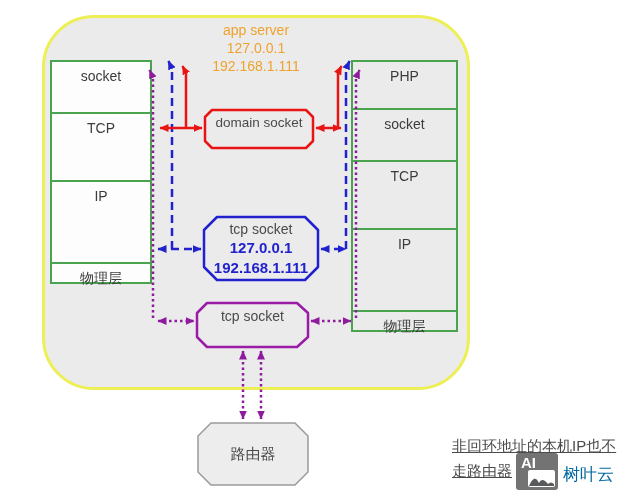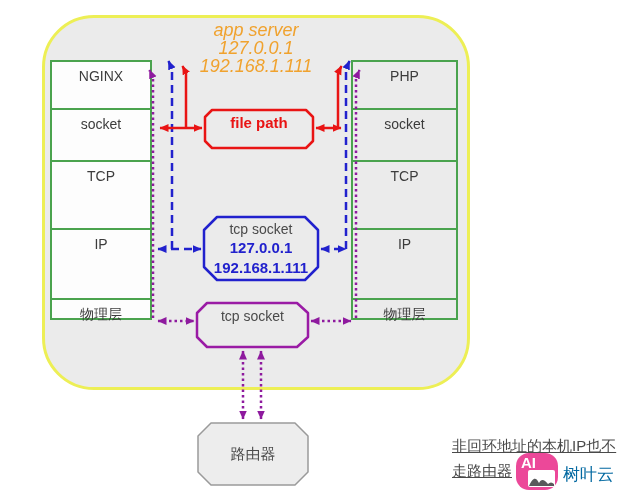--- a/index.html
+++ b/index.html
@@ -9,47 +9,47 @@
   }
   .abs{position:absolute;}
   
   .app-server{
     left:42px;top:15px;width:428px;height:375px;
     background:#ebebeb;border:3px solid #edef55;border-radius:52px;
     box-sizing:border-box;
   }
   .title{
     left:42px;top:21px;width:428px;text-align:center;
-    color:#f0a22e;font-size:18px;line-height:18px;font-style:italic;
+    color:#f0a22e;font-size:14px;line-height:18px;
   }
   
   .stack{box-sizing:border-box;border:2px solid #4aa34e;}
   .stack .row{
     box-sizing:border-box;border-bottom:2px solid #4aa34e;
     text-align:center;padding-top:6px;font-size:14px;color:#3c3c3c;
   }
   .stack .row:last-child{border-bottom:none;}
   .stack-left{left:50px;top:60px;width:102px;background:#fdfdfd;}
   .stack-right{left:351px;top:60px;width:107px;background:transparent;}
   .h-nginx{height:48px;} .h-socket{height:52px;} .h-tcp{height:68px;}
-  .h-ip{height:70px;} .h-phys{height:18px;}
+  .h-ip{height:82px;} .h-phys{height:18px;}
   
   .boxtext{text-align:center;line-height:18px;}
   .t-gray{color:#4a4a4a;font-size:13.5px;}
   .t-red{color:#e91414;font-weight:bold;font-size:15px;}
   .t-blue{color:#2121cd;font-weight:bold;font-size:15px;line-height:20px;}
   .t-purple{color:#a117ad;font-weight:bold;font-size:15px;}
   .router-text{
     left:198px;top:423px;width:110px;height:62px;display:flex;
     align-items:center;justify-content:center;font-size:15px;color:#4a4a4a;
   }
   
   .note{left:452px;top:433px;width:166px;font-size:15px;line-height:25px;color:#4a4a4a;text-decoration:underline;}
   .logo{
-    left:516px;top:453px;width:42px;height:37px;background:#ec4899;border-radius:13px;
+    left:516px;top:453px;width:42px;height:37px;background:#737373;border-radius:3px;
   }
   .logo .ai{
     position:absolute;left:5px;top:1px;color:#ffffff;font-weight:bold;
     font-size:15px;font-style:normal;
   }
   .logo .mountain{position:absolute;right:3px;bottom:3px;}
   .brand{left:563px;top:463px;font-size:17px;color:#0369a1;font-weight:500;}
   svg.overlay{position:absolute;left:0;top:0;width:618px;height:500px;pointer-events:none;}
   .ln-red{stroke:#e91414;stroke-width:2.5;fill:none;}
   .ln-blue{stroke:#2121cd;stroke-width:2.5;fill:none;stroke-dasharray:8 5;}
@@ -66,21 +66,20 @@
 
   <div class="abs app-server"></div>
 
   <div class="abs title">
     <div>app server</div>
     <div>127.0.0.1</div>
     <div>192.168.1.111</div>
   </div>
 
   <div class="abs stack stack-left">
-    <div class="row h-nginx">NGINX</div>
     <div class="row h-socket">socket</div>
     <div class="row h-tcp">TCP</div>
     <div class="row h-ip">IP</div>
     <div class="row h-phys">物理层</div>
   </div>
 
   <div class="abs stack stack-right">
     <div class="row h-nginx">PHP</div>
     <div class="row h-socket">socket</div>
     <div class="row h-tcp">TCP</div>
@@ -121,21 +120,21 @@
     <path class="ln-purple" d="M243,351 V419" marker-start="url(#ar-purple)" marker-end="url(#ar-purple)"></path>
     <path class="ln-purple" d="M261,351 V419" marker-start="url(#ar-purple)" marker-end="url(#ar-purple)"></path>
 
     <path class="shape-red" d="M212,110 H306 L313,117 V141 L306,148 H212 L205,141 V117 Z"></path>
     <path class="shape-blue" d="M217,217 H305 L318,230 V267 L305,280 H217 L204,267 V230 Z"></path>
     <path class="shape-purple" d="M207,303 H297 L308,313 V337 L297,347 H207 L197,337 V313 Z"></path>
     <path class="shape-router" d="M211,423 H295 L308,436 V472 L295,485 H211 L198,472 V436 Z"></path>
   </svg>
 
   <div class="abs boxtext" style="left:205px;top:114px;width:108px;">
-    <div class="t-red">file path</div>
+    <div class="t-gray">domain socket</div>
   </div>
 
   <div class="abs boxtext" style="left:204px;top:220px;width:114px;">
     <div class="t-gray" style="font-size:14px;">tcp socket</div>
     <div class="t-blue">127.0.0.1</div>
     <div class="t-blue">192.168.1.111</div>
   </div>
 
   <div class="abs boxtext" style="left:197px;top:307px;width:111px;">
     <div class="t-gray" style="font-size:14px;">tcp socket</div>

